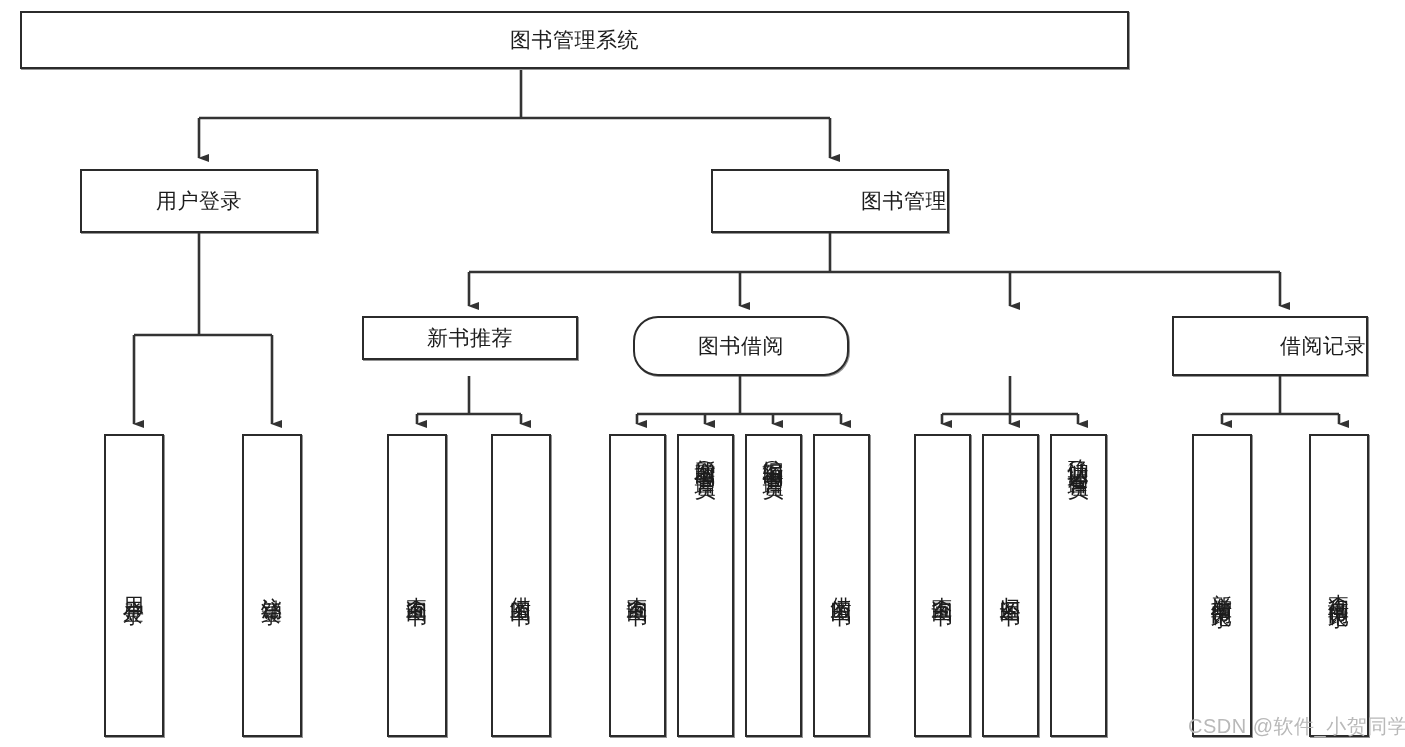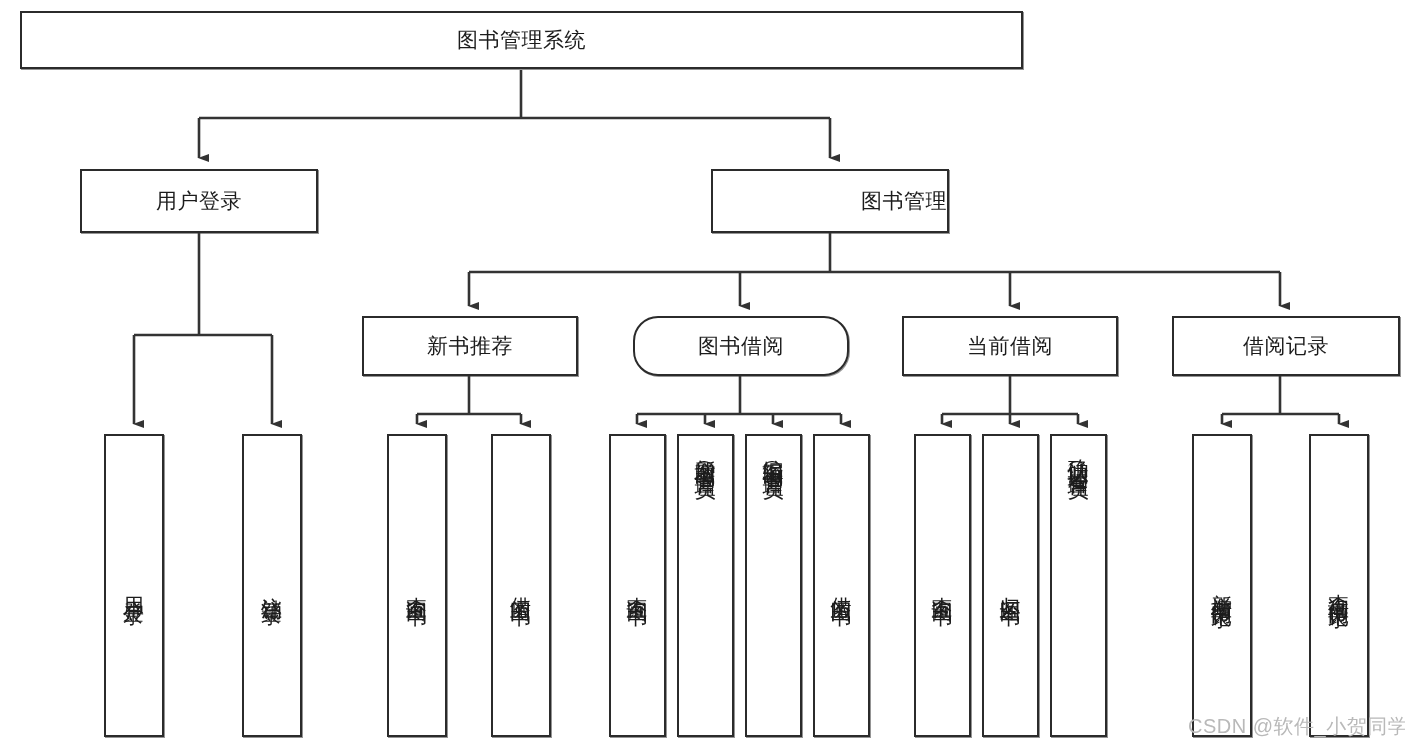--- a/index.html
+++ b/index.html
@@ -122,41 +122,38 @@
       <path d="M1010,414 L1010,424" marker-end="url(#arrowhead)"></path>
       <path d="M1078,414 L1078,424" marker-end="url(#arrowhead)"></path>
 
       <path d="M1280,376 L1280,414"></path>
       <path d="M1222,414 L1339,414"></path>
       <path d="M1222,414 L1222,424" marker-end="url(#arrowhead)"></path>
       <path d="M1339,414 L1339,424" marker-end="url(#arrowhead)"></path>
     </g>
   </svg>
 
-  <div class="node-box" style="left:20px; top:11px; width:1003px; height:58px;">
+  <div class="node-box" style="left:20px; top:11px; width:1109px; height:58px;">
     <span class="node-label-h">图书管理系统</span>
   </div>
 
   <div class="node-box" style="left:80px; top:169px; width:238px; height:64px;">
     <span class="node-label-h">用户登录</span>
   </div>
   <div class="node-box" style="left:711px; top:169px; width:238px; height:64px;justify-content:flex-end;">
     <span class="node-label-h">图书管理</span>
   </div>
 
-  <div class="node-box" style="left:362px; top:316px; width:216px; height:60px;">
+  <div class="node-box" style="left:362px; top:316px; width:216px; height:44px;">
     <span class="node-label-h">新书推荐</span>
   </div>
   <div class="node-box" style="left:633px; top:316px; width:216px; height:60px;border-radius:25px;">
     <span class="node-label-h">图书借阅</span>
   </div>
-  <div class="node-box" style="left:902px; top:316px; width:216px; height:60px;">
-    <span class="node-label-h">当前借阅</span>
-  </div>
-  <div class="node-box" style="left:1172px; top:316px; width:228px; height:60px;">
+  <div class="node-box" style="left:1172px; top:316px; width:196px; height:60px;justify-content:flex-end;">
     <span class="node-label-h">借阅记录</span>
   </div>
 
   <div class="node-box vertical centered" style="left:104px; top:434px; width:60px; height:303px;">
     <span class="node-label-v">用户登录</span>
   </div>
   <div class="node-box vertical centered" style="left:242px; top:434px; width:60px; height:303px;">
     <span class="node-label-v">注销登录</span>
   </div>
 

